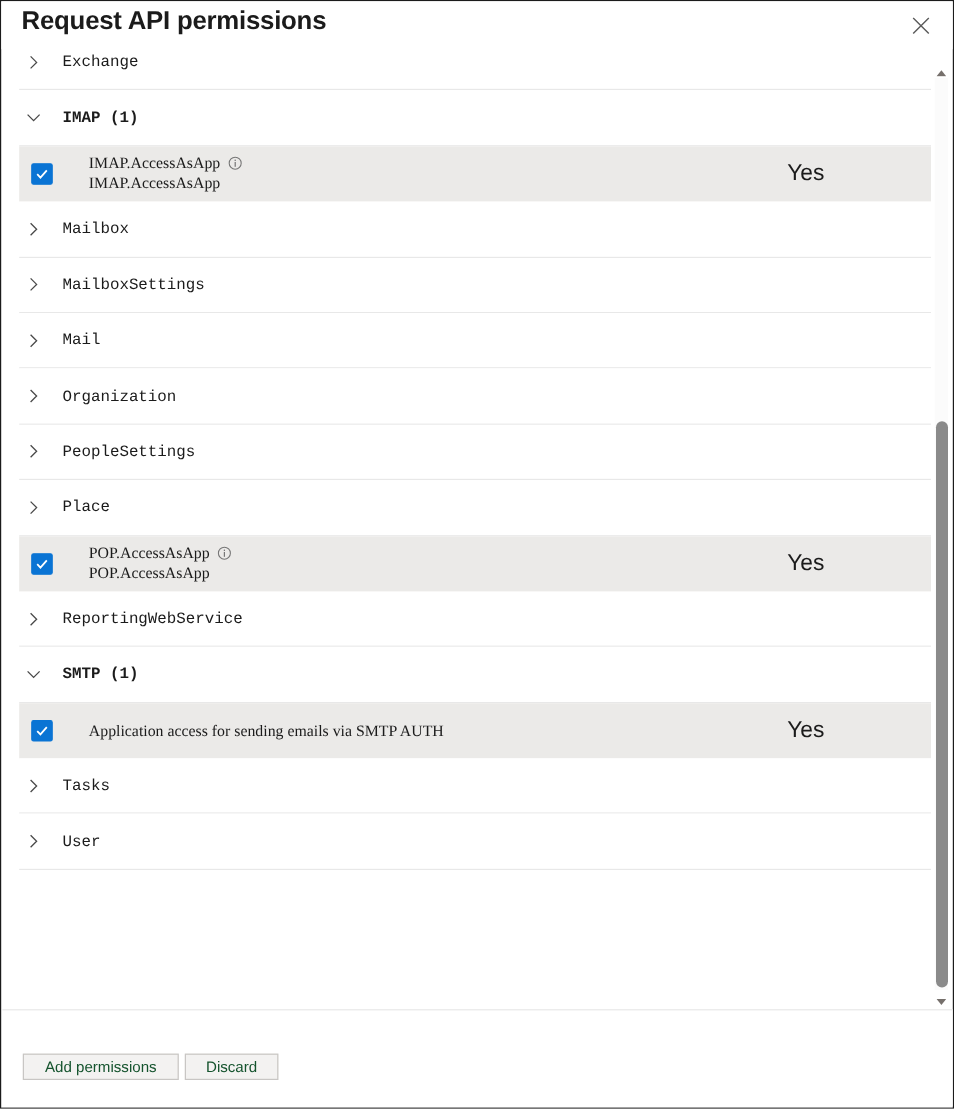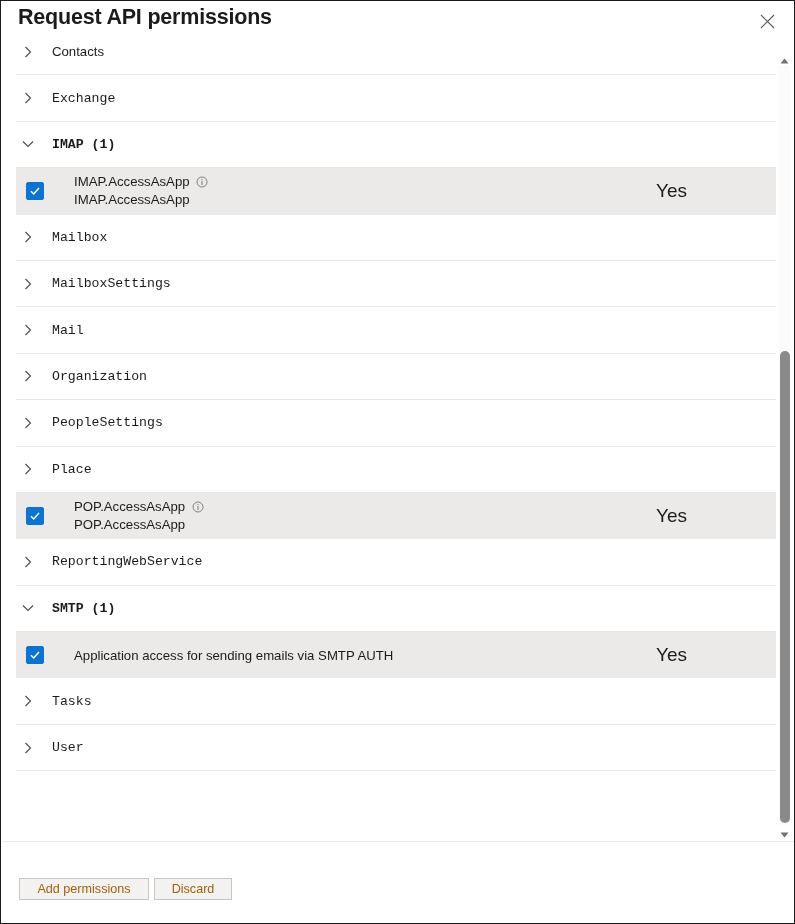--- a/index.html
+++ b/index.html
@@ -135,20 +135,21 @@
     align-items: center;
     justify-content: center;
     cursor: pointer;
   }
   .checkbox svg { display: block; }
 
   .perm-text {
     flex: 1 1 auto;
     min-width: 0;
     padding-left: 20px;
+    font-family: Liberation Serif, serif;
   }
   .perm-name-line {
     display: flex;
     align-items: center;
     gap: 6px;
     line-height: 16px;
   }
   .perm-name {
     font-size: 13.2px;
     color: #1b1b1b;
@@ -239,21 +240,21 @@
     background: #ffffff;
     border-top: 1px solid #e8e8e8;
   }
   .footer-btn {
     position: absolute;
     top: 36px;
     height: 22px;
     box-sizing: border-box;
     background: #f3f2f1;
     border: 1px solid #c8c6c4;
-    color: #a16207;
+    color: #14532d;
     font-family: "Liberation Sans", sans-serif;
     font-size: 12.6px;
     line-height: 1;
     padding: 0 10px;
     cursor: default;
     display: flex;
     align-items: center;
     justify-content: center;
     white-space: nowrap;
   }
@@ -272,28 +273,20 @@
         <svg width="15" height="15" viewBox="0 0 15 15">
           <path d="M1 1 L14 14 M14 1 L1 14" stroke="#5d5d5d" stroke-width="1.2" fill="none"></path>
         </svg>
       </span>
     </button>
   </div>
 
   <div id="scroll-area">
     <div id="list">
 
-      <div class="row clipped-row">
-        <span class="chev">
-          <svg width="12" height="12" viewBox="0 0 12 12">
-            <path d="M3.5 1 L8.5 6 L3.5 11" stroke="#4a4a4a" stroke-width="1.1" fill="none"></path>
-          </svg>
-        </span>
-        <span class="group-label">Contacts</span>
-      </div>
 
       <div class="row group-row">
         <span class="chev">
           <svg width="12" height="12" viewBox="0 0 12 12">
             <path d="M3.5 1 L8.5 6 L3.5 11" stroke="#4a4a4a" stroke-width="1.1" fill="none"></path>
           </svg>
         </span>
         <span class="group-label">Exchange</span>
       </div>
 

